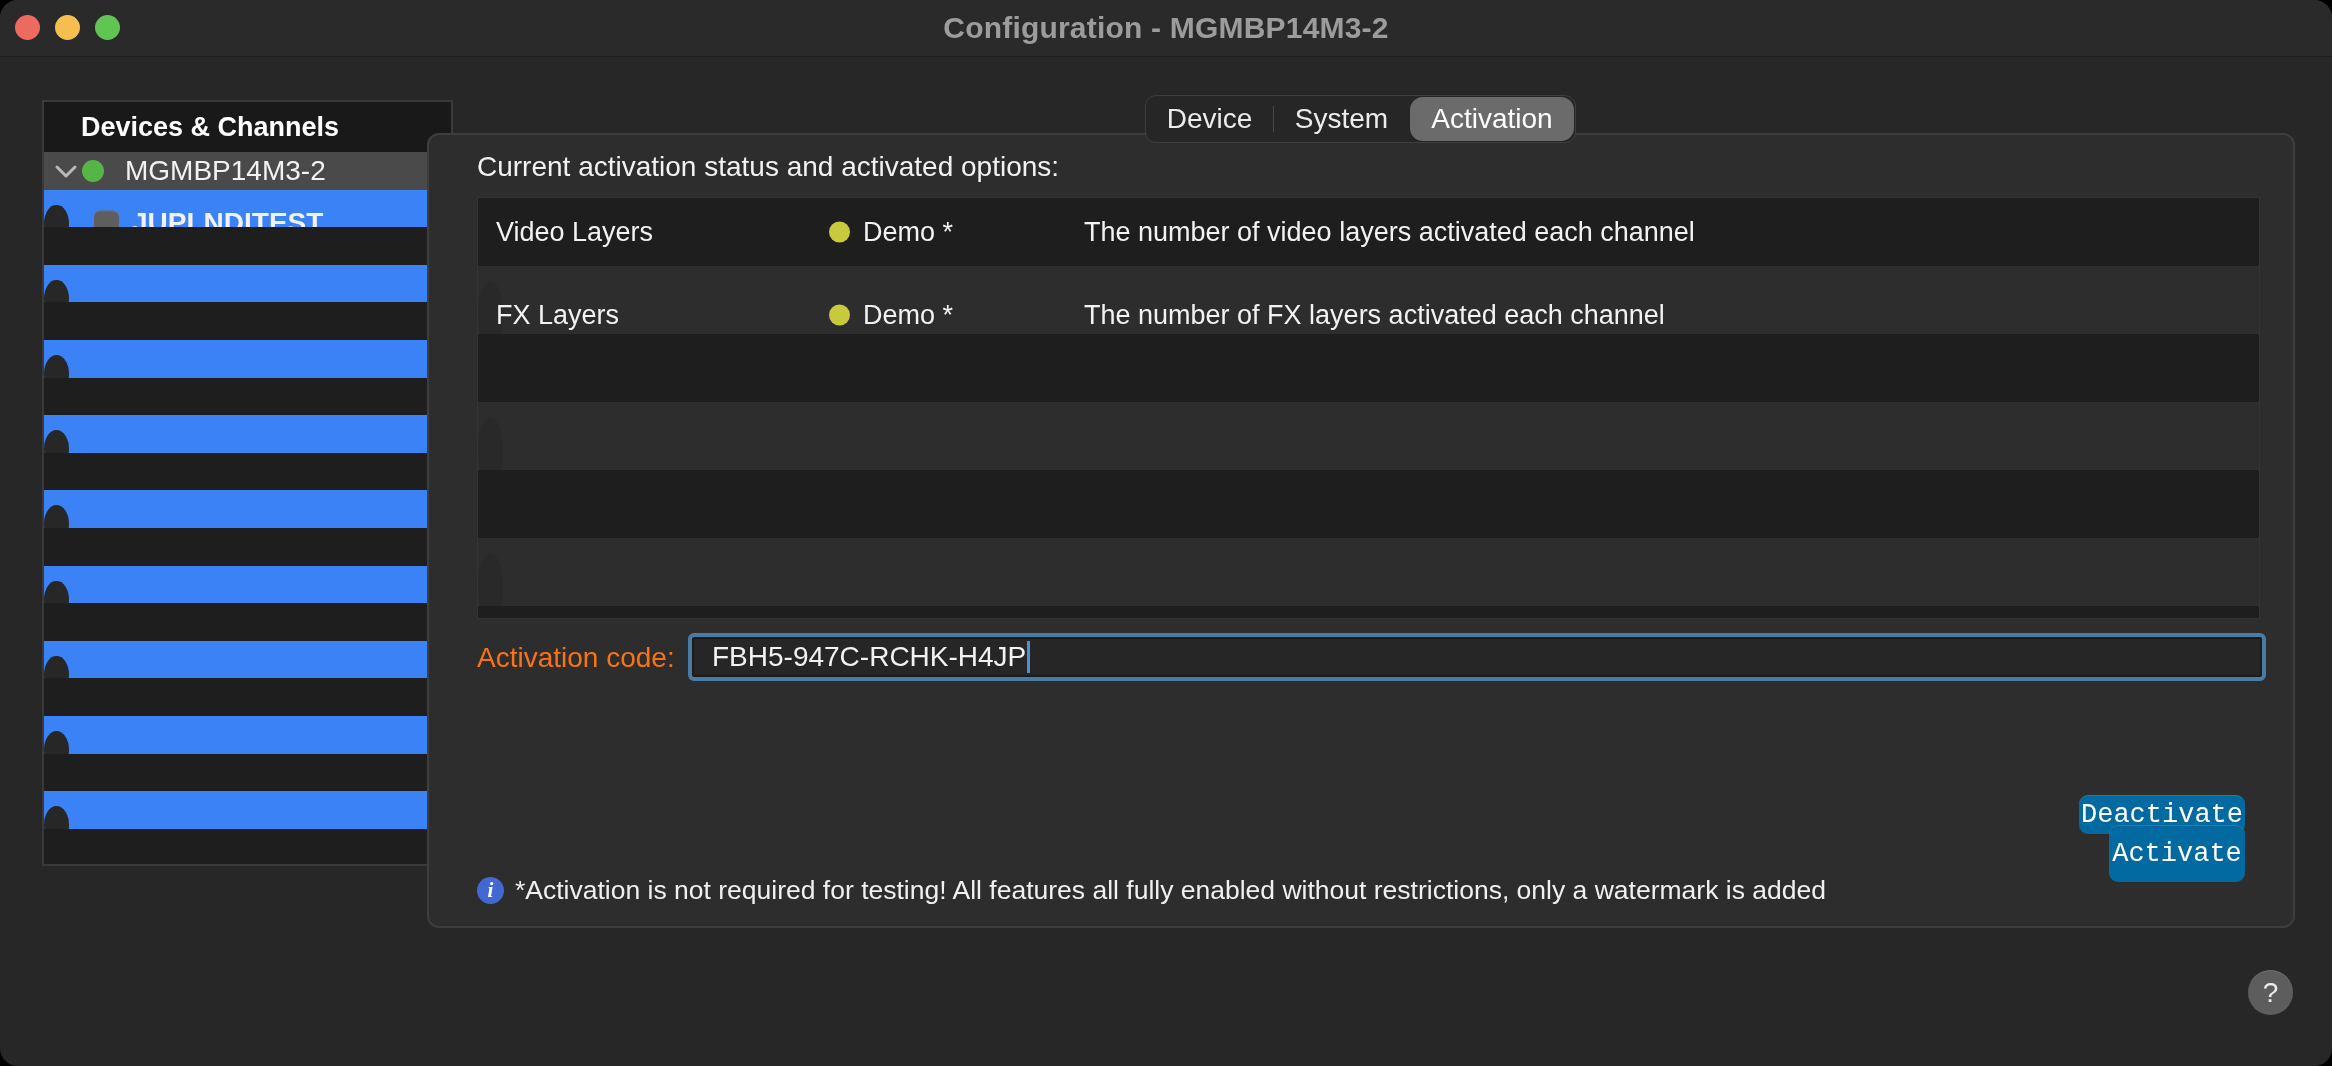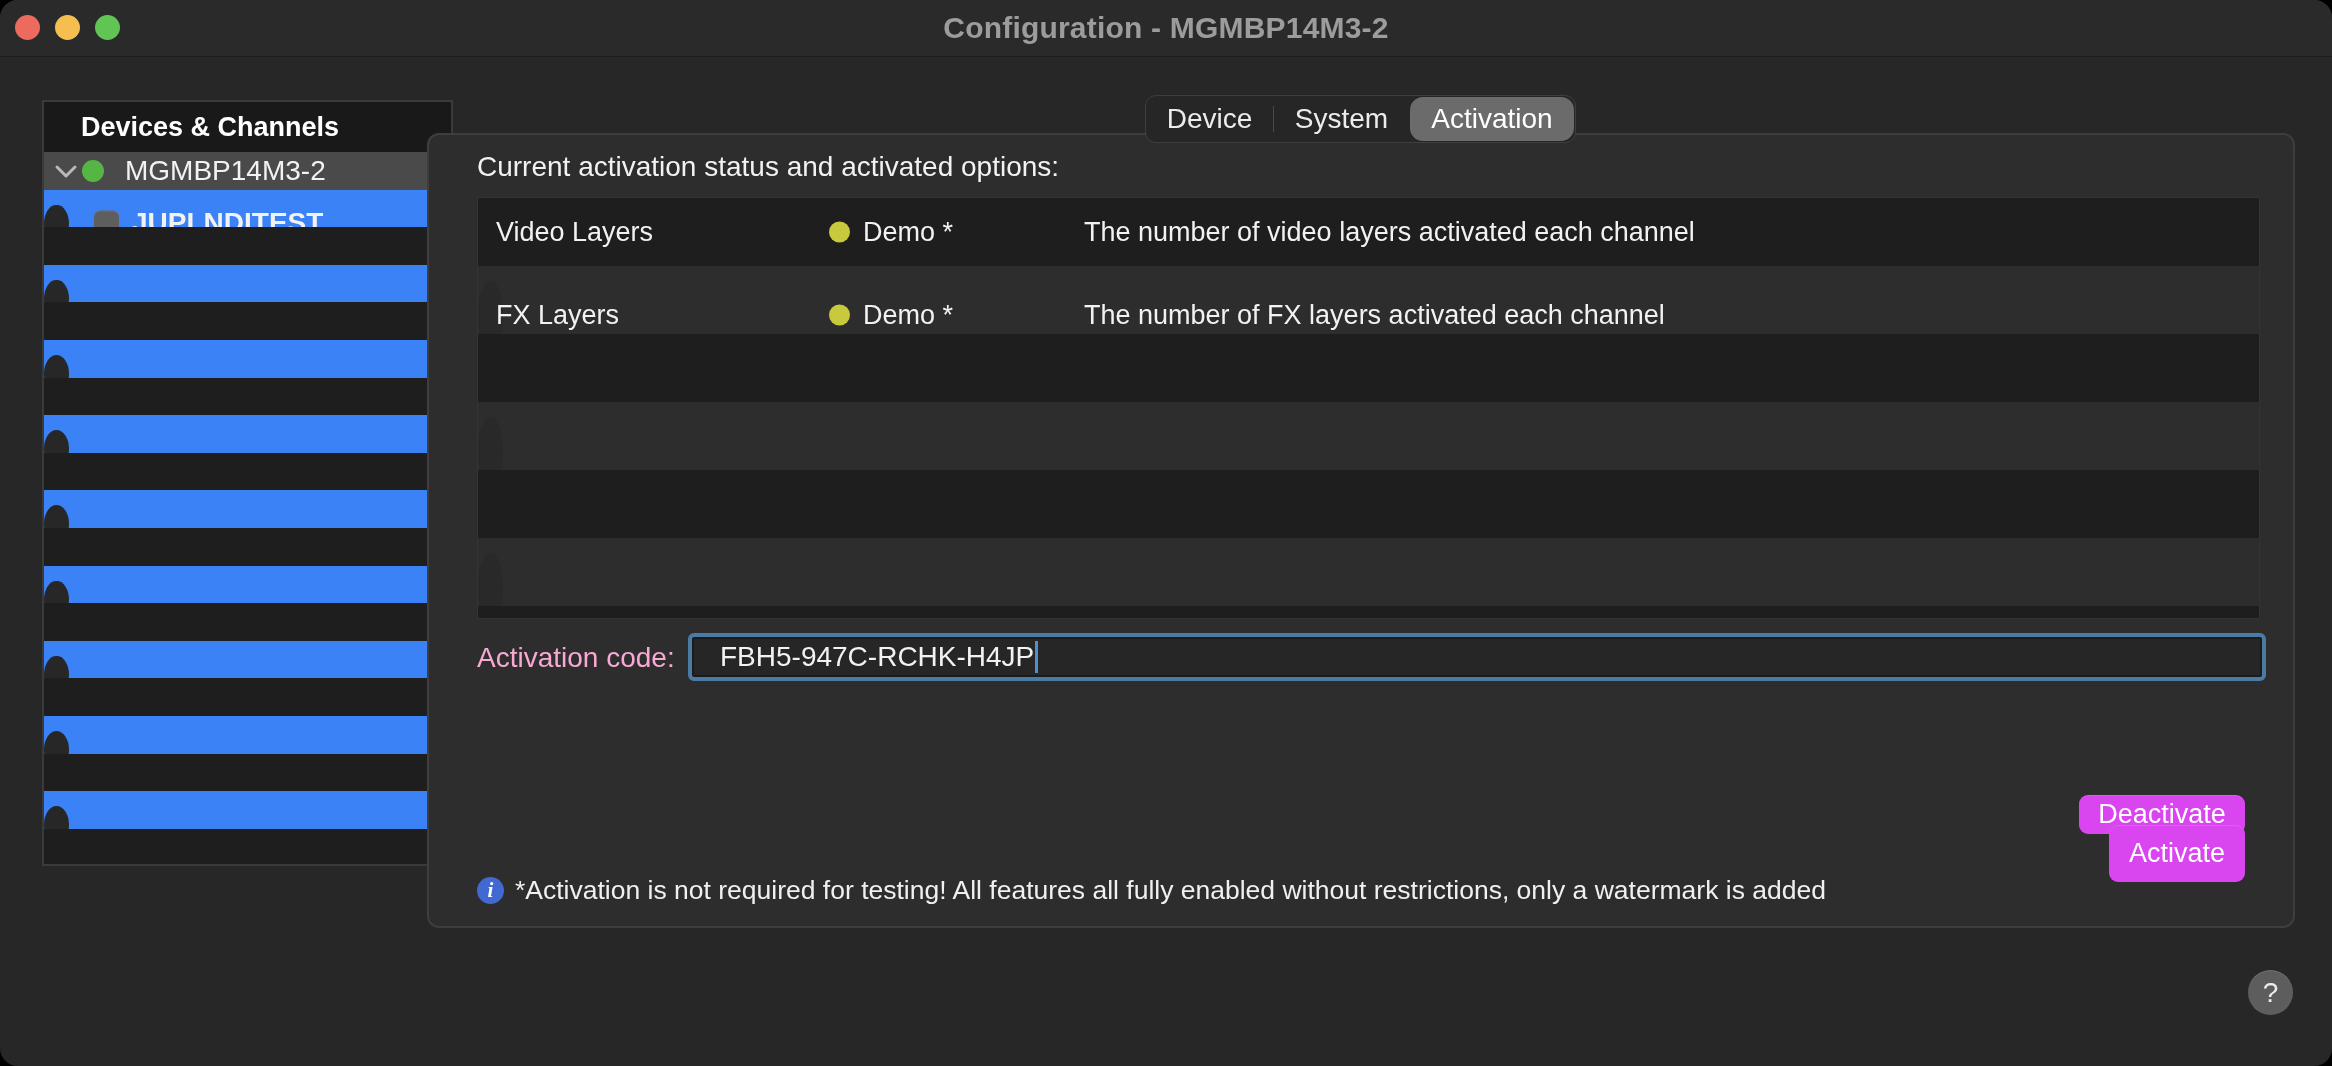--- a/index.html
+++ b/index.html
@@ -58,29 +58,29 @@
   .trow .cell{position:absolute;top:50%;transform:translateY(-50%);color:#f2f2f2;
               font-size:27px;white-space:nowrap;}
   .cell.name{left:18px;}
   .cell.status{left:385px;}
   .cell.desc{left:606px;}
   .yellow-dot{position:absolute;left:351px;top:50%;transform:translateY(-50%);
               width:21px;height:21px;border-radius:50%;background:#c9c93e;}
 
   .code-row{position:absolute;left:0;top:498px;width:100%;height:50px;}
   .code-label{position:absolute;left:48px;top:0;height:50px;line-height:50px;
-              color:#f9a8d4;font-size:28px;}
+              color:#f97316;font-size:28px;}
   .code-input{position:absolute;left:259px;top:0;width:1578px;height:48px;box-sizing:border-box;
               background:#262626;border:4px solid #4a7ba4;border-radius:6px;
-              box-shadow:inset 0 0 0 2px #1b1b1b;display:flex;align-items:center;padding-left:28px;}
+              box-shadow:inset 0 0 0 2px #1b1b1b;display:flex;align-items:center;padding-left:20px;}
   .code-text{color:#f2f2f2;font-size:28px;white-space:pre;}
   .caret{display:inline-block;width:3px;height:32px;background:#4f8fd6;margin-left:1px;}
 
-  .btn{position:absolute;box-sizing:border-box;background:#d946ef;border:none;border-radius:9px;
-       color:#fff;font-size:27px;font-family:Liberation Sans, sans-serif;display:flex;align-items:center;
+  .btn{position:absolute;box-sizing:border-box;background:#0369a1;border:none;border-radius:9px;
+       color:#fff;font-size:27px;font-family:Liberation Mono, monospace;display:flex;align-items:center;
        justify-content:center;box-shadow:inset 0 1px 0 rgba(255,255,255,.12);}
   .btn.deactivate{left:1650px;top:660px;width:166px;height:39px;}
   .btn.activate{left:1680px;top:690px;width:136px;height:57px;}
 
   .footnote{position:absolute;left:48px;top:740px;display:flex;align-items:center;gap:11px;}
   .info-icon{width:27px;height:27px;border-radius:50%;background:#4269d2;color:#fff;
              display:flex;align-items:center;justify-content:center;flex:0 0 auto;
              font-family:"Liberation Serif","DejaVu Serif",serif;font-style:italic;
              font-weight:700;font-size:21px;}
   .foot-text{color:#f0f0f0;font-size:26.5px;white-space:nowrap;}

